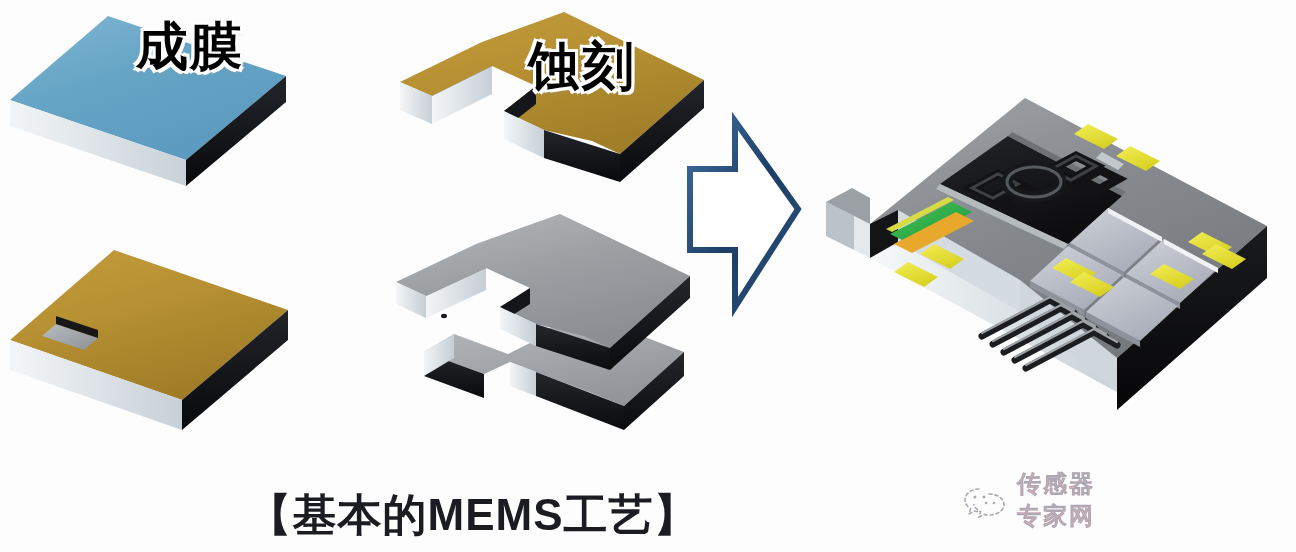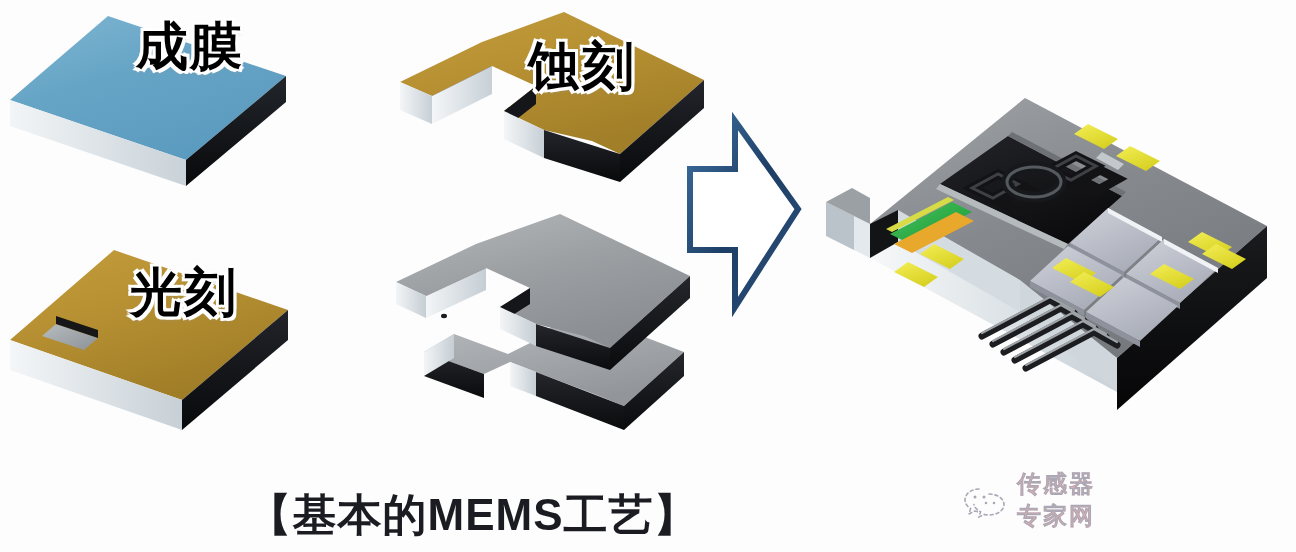--- a/index.html
+++ b/index.html
@@ -114,21 +114,20 @@
       <polygon points="108,4 282,64 176,154 4,94" fill="url(#gLiTop)"></polygon>
 
       <polygon points="50,78 92,92 78,104 36,90" fill="url(#gLiFloor)"></polygon>
       <polygon points="50,78 92,92 92,84 50,70" fill="#171717"></polygon>
 
       <polygon points="282,64 282,94 176,184 176,154" fill="url(#gLiSide)"></polygon>
 
       <polygon points="4,94 4,124 176,184 176,154" fill="url(#gLiBase)"></polygon>
     </svg>
   </div>
-  <div class="step-label" id="lbl-litho">光刻</div>
 
   <div class="slab" id="step-etching" style="left:396px;top:8px;">
     <svg width="320" height="200" viewBox="0 0 320 200">
       <defs>
         <linearGradient id="gEtTop" x1="0" y1="0" x2="0.5" y2="1">
           <stop offset="0" stop-color="#c49d3c"></stop>
           <stop offset="0.5" stop-color="#b58f31"></stop>
           <stop offset="1" stop-color="#a17e28"></stop>
         </linearGradient>
         <linearGradient id="gEtSide" x1="0" y1="0" x2="0" y2="1">

